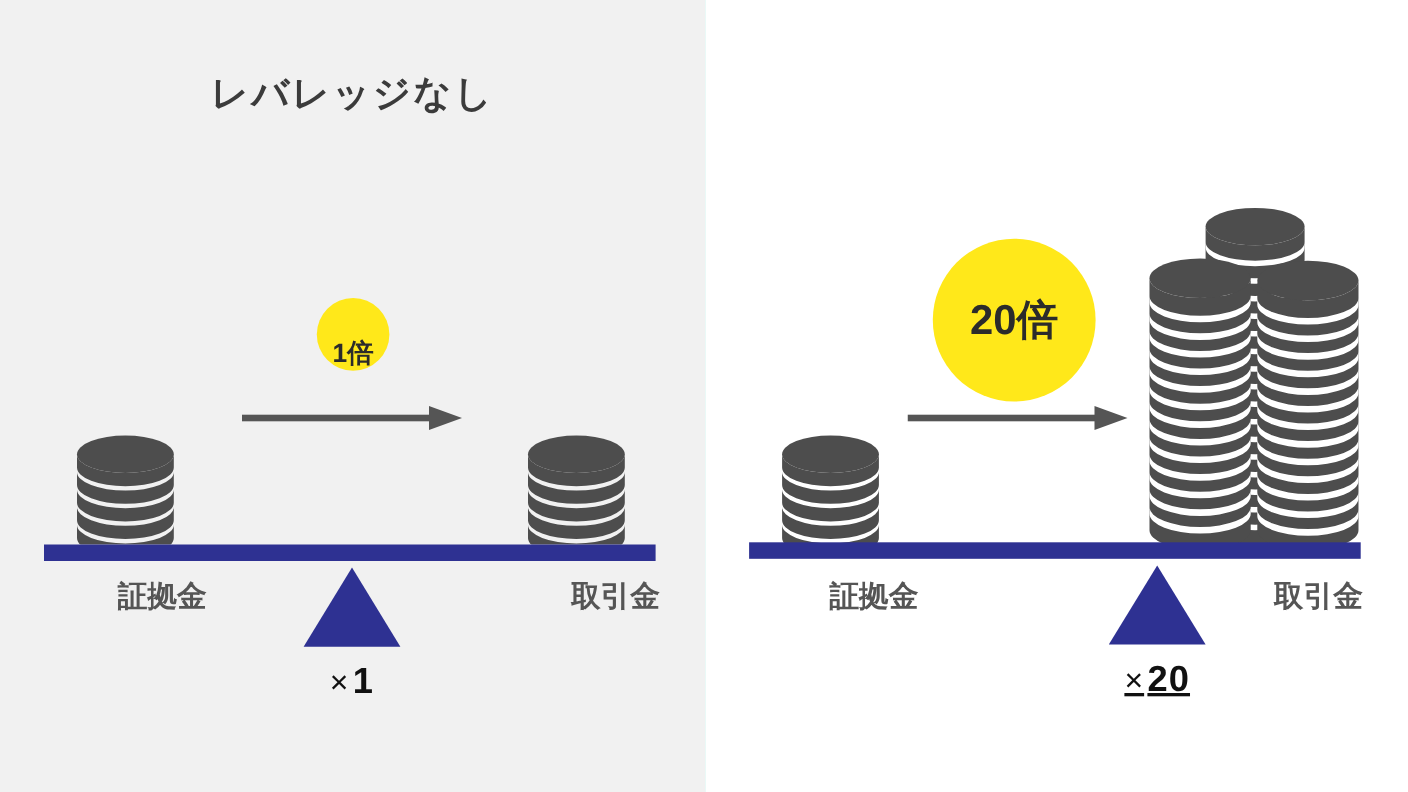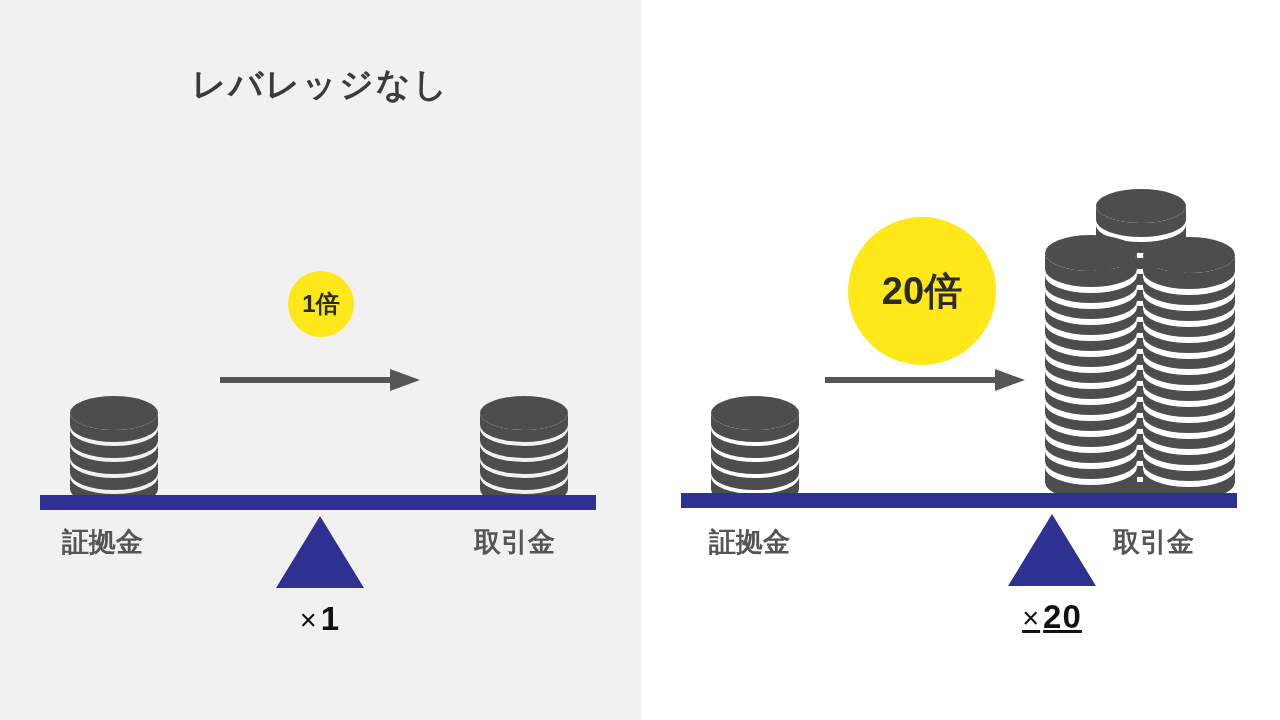--- a/index.html
+++ b/index.html
@@ -75,20 +75,21 @@
     margin-right: 3px;
   }
 
   
   .side-label {
     position: absolute;
     font-size: 27px;
     font-weight: 700;
     color: #555555;
     white-space: nowrap;
+    margin-left: 45px;
   }
 
   
   .badge {
     position: absolute;
     border-radius: 50%;
     background: #ffe81a;
     display: flex;
     align-items: center;
     justify-content: center;
@@ -141,21 +142,21 @@
       </svg>
     </div>
 
     <div class="arrow" style="left:220px; top:366px;">
       <svg width="202" height="28" viewBox="0 0 202 28" aria-hidden="true">
         <rect x="0" y="11" width="178" height="6" fill="#555555"></rect>
         <polygon points="170,3 200,14 170,25" fill="#555555"></polygon>
       </svg>
     </div>
 
-    <div class="badge small" style="left:288px; top:271px;">
+    <div class="badge small" style="left:288px; top:271px;align-items:flex-end;">
       <span>1倍</span>
     </div>
 
     <div class="bar" style="left:40px; top:495px; width:556px;"></div>
 
     <div class="fulcrum" style="left:276px; top:516px;"></div>
 
     <div class="side-label" style="left:62px; top:524px;">証拠金</div>
 
     <div class="side-label" style="left:474px; top:524px;">取引金</div>

